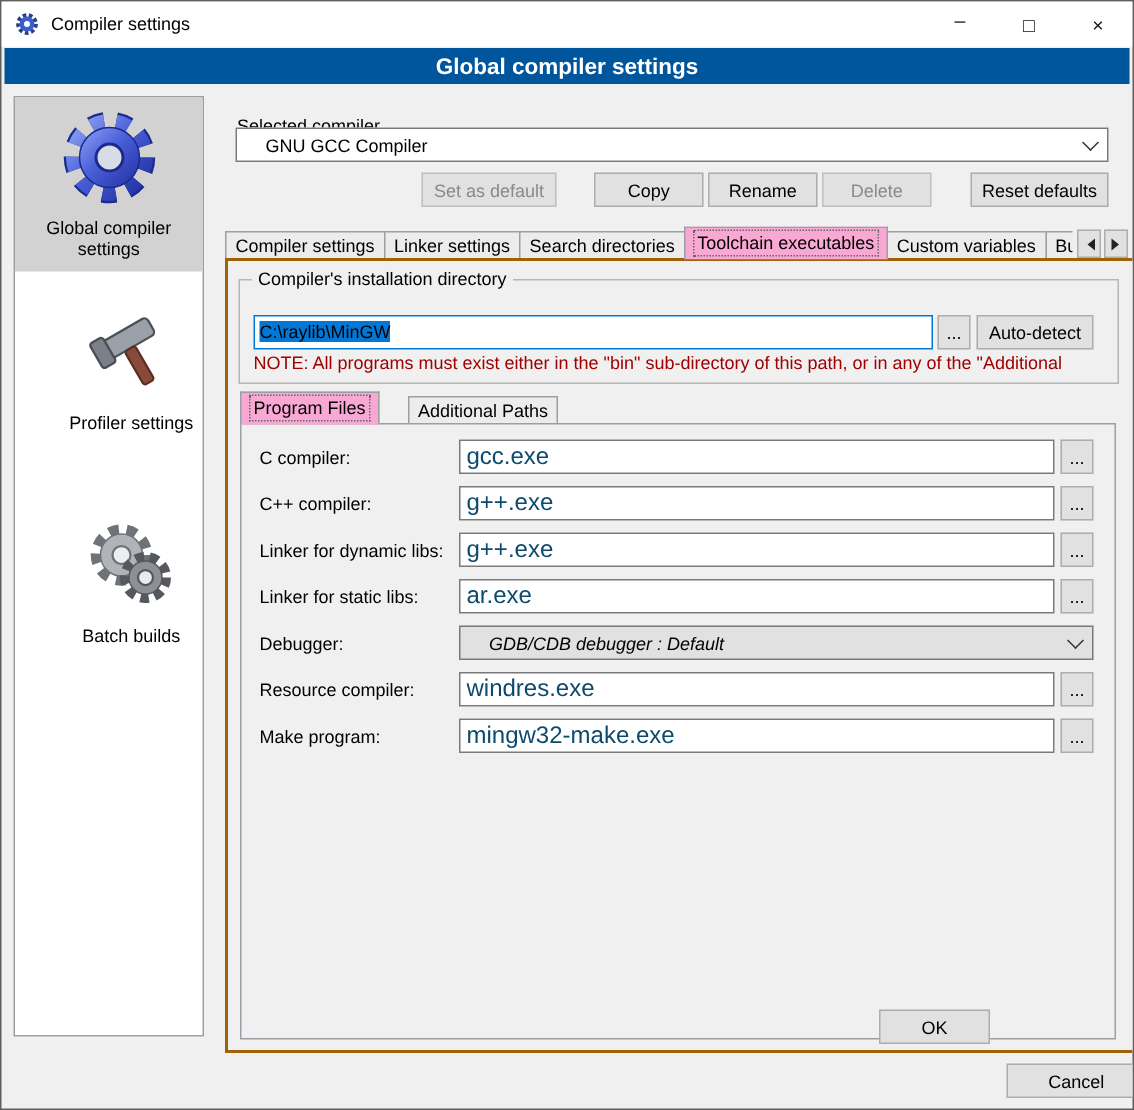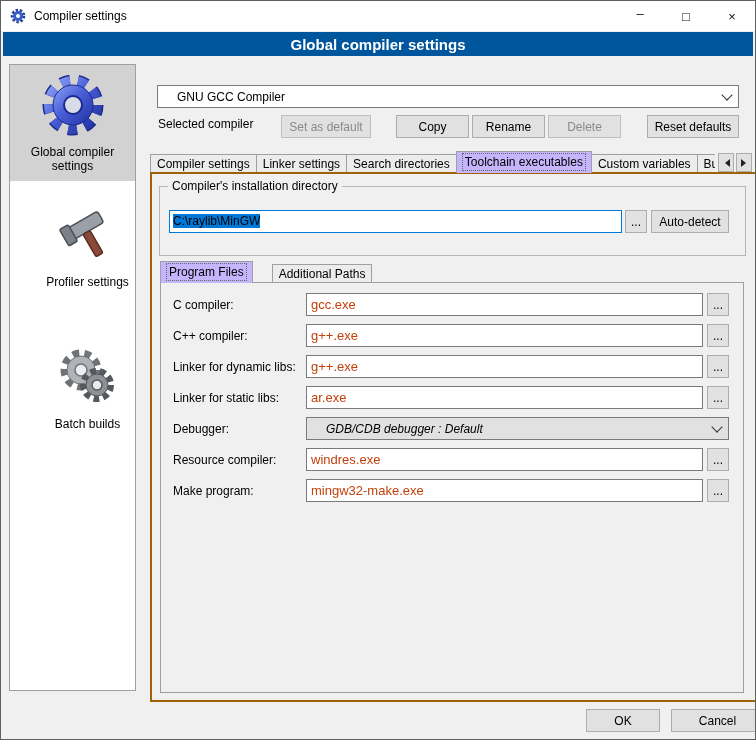--- a/index.html
+++ b/index.html
@@ -26,33 +26,33 @@
   .icon64{width:64px;height:64px;display:block;margin:0 auto 8px;}
 
   
   .btn{background:#e1e1e1;border:1px solid #adadad;box-sizing:border-box;display:flex;align-items:center;justify-content:center;font-size:12px;cursor:default;}
   .btn.disabled{color:#8a8a8a;border-color:#bfbfbf;}
   .combo{background:#ffffff;border:1px solid #7a7a7a;box-sizing:border-box;display:flex;align-items:center;padding:0 7px;}
   .combo-text{flex:1;overflow:hidden;white-space:nowrap;margin-left:12px;}
   .chev{flex:none;width:7px;height:7px;border-right:1px solid #333;border-bottom:1px solid #333;transform:rotate(45deg);margin-top:-4px;margin-left:6px;}
 
   
-  .lbl-selcomp{position:absolute;left:157px;top:76px;margin-top:40px;}
+  .lbl-selcomp{position:absolute;left:157px;top:76px;}
   .compiler-combo{position:absolute;left:156px;top:84px;width:582px;height:23px;}
   .cbtns{position:absolute;left:156px;top:114px;width:582px;height:23px;display:flex;}
   .b-setdef{width:90px;margin-left:124px;text-align:center;}
   .b-copy{width:73px;margin-left:25px;}
   .b-rename{width:73px;margin-left:3px;}
   .b-delete{width:73px;margin-left:3px;}
   .b-reset{width:92px;margin-left:auto;}
 
   
   .tabstrip{position:absolute;left:149px;top:150px;width:565px;height:22px;display:flex;align-items:flex-end;overflow:hidden;}
   .tab{height:19px;line-height:18px;padding:0 6px;background:#ececec;border:1px solid #9aa0a6;box-sizing:border-box;margin-right:-1px;white-space:nowrap;}
-  .tab.active{height:22px;line-height:21px;background:#c4b5fd;border-bottom:none;position:relative;z-index:3;}
+  .tab.active{height:22px;line-height:21px;background:#f9a8d4;border-bottom:none;position:relative;z-index:3;}
   .tab.active .tab-inner{outline:1px dotted #666;padding:1px 2px;}
   .tab-arrows{position:absolute;left:717px;top:152px;display:flex;gap:2px;z-index:2;}
   .tab-arrow{width:16px;height:19px;}
   .tri-left{width:0;height:0;border:4px solid transparent;border-right:5px solid #222;margin-right:2px;}
   .tri-right{width:0;height:0;border:4px solid transparent;border-left:5px solid #222;margin-left:2px;}
 
   
   .tabpanel{position:absolute;left:149px;top:171px;width:661px;height:530px;border:2px solid #a16207;background:#f0f0f0;box-sizing:border-box;}
 
   
@@ -63,26 +63,26 @@
   .dir-browse{position:absolute;left:465px;top:23px;width:22px;height:23px;}
   .autodetect{position:absolute;left:491px;top:23px;width:78px;height:23px;}
   .note{position:absolute;left:9px;top:48px;width:576px;color:#A00000;white-space:nowrap;overflow:hidden;}
 
   
   .subtabstrip{position:absolute;left:8px;top:87px;height:22px;display:flex;align-items:flex-end;gap:20px;}
   .subpanel{position:absolute;left:8px;top:108px;width:584px;height:411px;border:1px solid #9aa0a6;background:#f0f0f0;box-sizing:border-box;}
   .rows{position:absolute;left:12px;top:10px;right:14px;}
   .frow{display:flex;align-items:center;height:23px;margin-bottom:8px;}
   .flabel{width:133px;flex:none;}
-  .finput{flex:1;height:23px;border:1px solid #7a7a7a;background:#fff;box-sizing:border-box;padding:0 4px;font-family:"Liberation Sans",sans-serif;font-size:13px;color:#c2410c;}
+  .finput{flex:1;height:23px;border:1px solid #7a7a7a;background:#fff;box-sizing:border-box;padding:0 4px;font-family:"Liberation Sans",sans-serif;font-size:16px;color:#0c4a6e;}
   .fbrowse{width:22px;height:23px;flex:none;margin-left:4px;}
   .fcombo{flex:1;height:23px;background:#e1e1e1;border:1px solid #7a7a7a;box-sizing:border-box;display:flex;align-items:center;padding:0 7px;font-style:italic;}
 
   
-  .btn-ok{position:absolute;left:585px;top:708px;width:74px;height:23px;}
+  .btn-ok{position:absolute;left:585px;top:672px;width:74px;height:23px;}
   .btn-cancel{position:absolute;left:670px;top:708px;width:93px;height:23px;}
 </style>
 </head>
 <body>
 
 <div class="window">
 
   <div class="titlebar">
     <svg class="app-icon" viewBox="0 0 64 64">
       <circle cx="32" cy="32" r="22" fill="none" stroke="#27408b" stroke-width="14" stroke-dasharray="9 6.36"></circle>
@@ -178,20 +178,21 @@
 
   <div class="tabpanel">
 
     <div class="group">
       <span class="group-legend">Compiler's installation directory</span>
       <div class="dir-input">
         <span class="dir-selection">C:\raylib\MinGW</span>
       </div>
       <div class="btn dir-browse">...</div>
       <div class="btn autodetect">Auto-detect</div>
+      <div class="note">NOTE: All programs must exist either in the "bin" sub-directory of this path, or in any of the "Additional</div>
     </div>
 
     <div class="subtabstrip">
       <div class="tab active"><span class="tab-inner">Program Files</span></div>
       <div class="tab">Additional Paths</div>
     </div>
 
     <div class="subpanel">
       <div class="rows">
 

